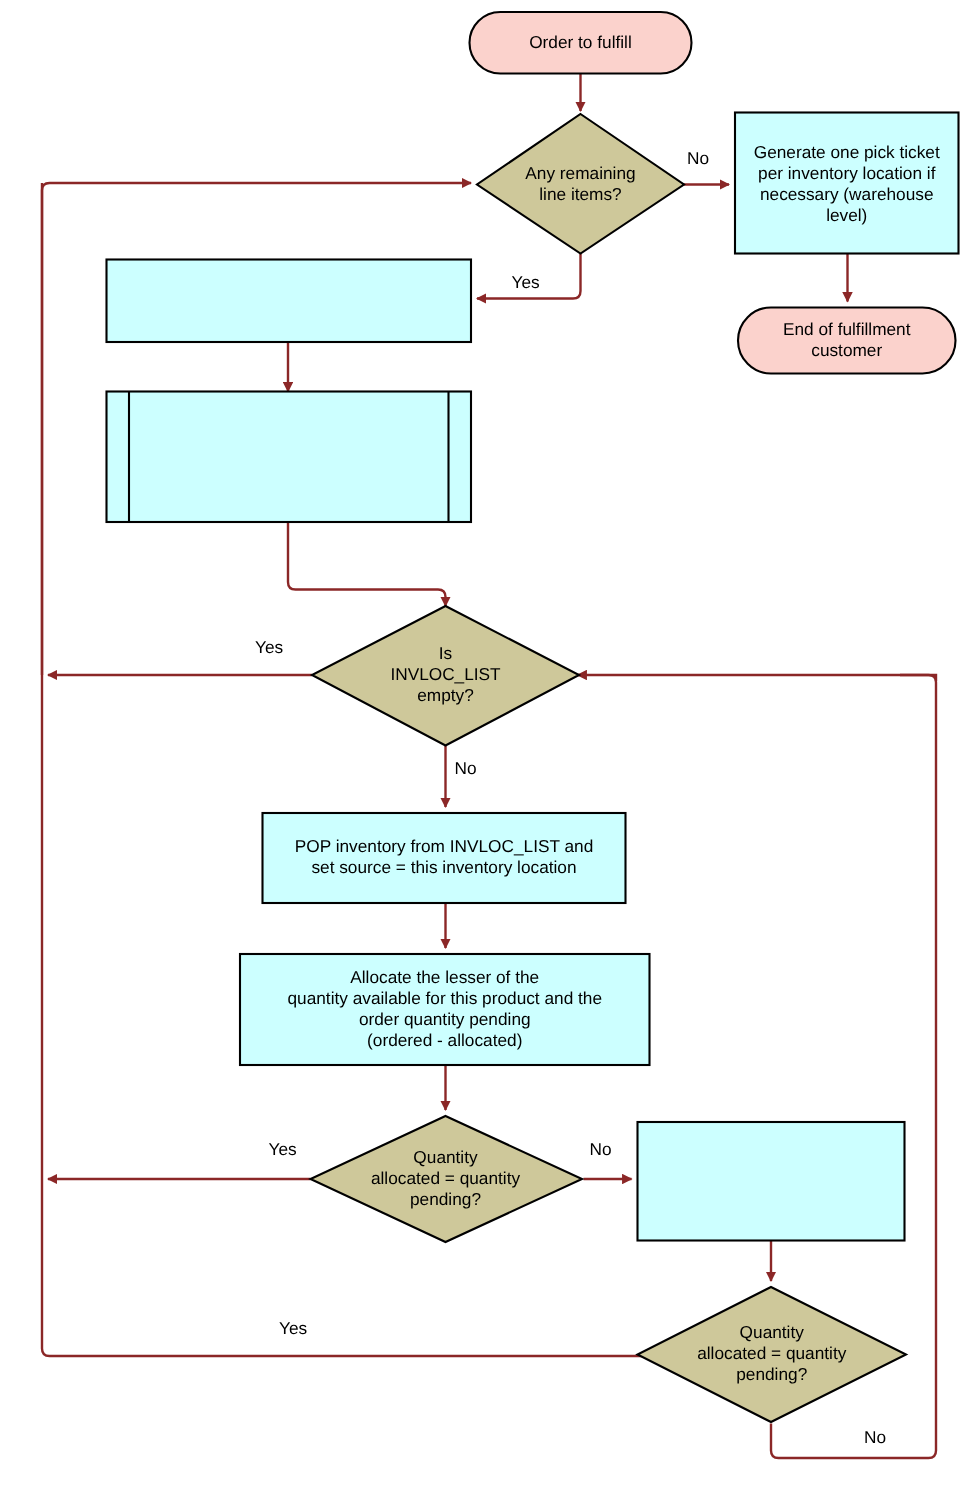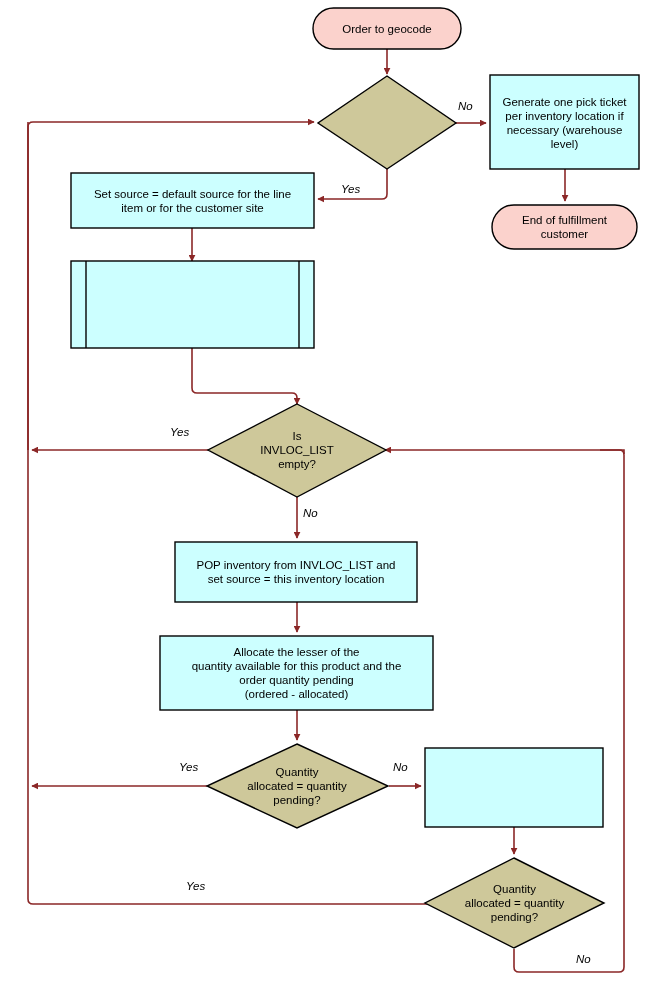--- a/index.html
+++ b/index.html
@@ -23,21 +23,20 @@
     white-space:pre-line;
     pointer-events:none;
   }
   .edge-label{
     position:absolute;
     font-family:"Liberation Sans","DejaVu Sans",sans-serif;
     font-size:11.5px;
     color:#000000;
     white-space:nowrap;
     pointer-events:none;
-    font-style:italic;
   }
 </style>
 </head>
 <body>
 
 <div id="canvas">
 
   <svg id="flow" viewBox="0 0 652 990">
     <defs>
       <marker id="arrow" viewBox="0 0 10 10" refX="9" refY="5" markerWidth="7" markerHeight="7" orient="auto-start-reverse" markerUnits="userSpaceOnUse">
@@ -108,33 +107,33 @@
       <rect x="160" y="636" width="273" height="74" fill="#ccffff" stroke="#000000" stroke-width="1.4"></rect>
 
       <polygon points="297,744 388,786 297,828 207,786" fill="#cec89a" stroke="#000000" stroke-width="1.4"></polygon>
 
       <rect x="425" y="748" width="178" height="79" fill="#ccffff" stroke="#000000" stroke-width="1.4"></rect>
 
       <polygon points="514,858 604,903 514,948 425,903" fill="#cec89a" stroke="#000000" stroke-width="1.4"></polygon>
     </g>
   </svg>
 
-  <div class="node-text" style="left:313px;top:8px;width:148px;height:41px;">Order to geocode</div>
+  <div class="node-text" style="left:313px;top:8px;width:148px;height:41px;">Order to fulfill</div>
 
+  <div class="node-text" style="left:320px;top:78px;width:134px;height:90px;">Any remaining
+line items?</div>
 
   <div class="node-text" style="left:493px;top:75px;width:143px;height:96px;">Generate one pick ticket
 per inventory location if
 necessary  (warehouse
 level)</div>
 
   <div class="node-text" style="left:492px;top:205px;width:145px;height:44px;">End of fulfillment
 customer</div>
 
-  <div class="node-text" style="left:74px;top:173px;width:237px;height:55px;">Set source = default source for the line
-item or for the customer site</div>
 
 
   <div class="node-text" style="left:234px;top:406px;width:126px;height:88px;">Is
 INVLOC_LIST
 empty?</div>
 
   <div class="node-text" style="left:178px;top:542px;width:236px;height:60px;">POP inventory from  INVLOC_LIST and
 set source = this inventory location</div>
 
   <div class="node-text" style="left:163px;top:636px;width:267px;height:74px;">Allocate the lesser of the

